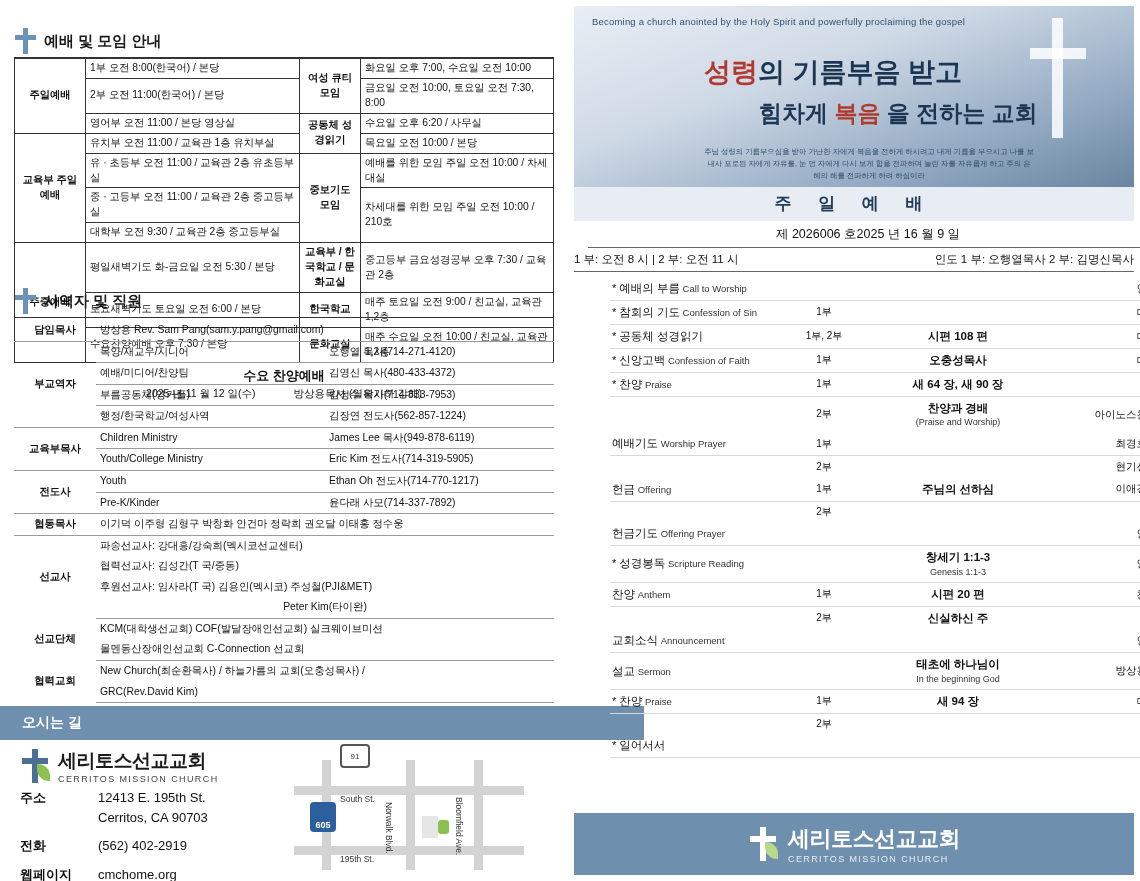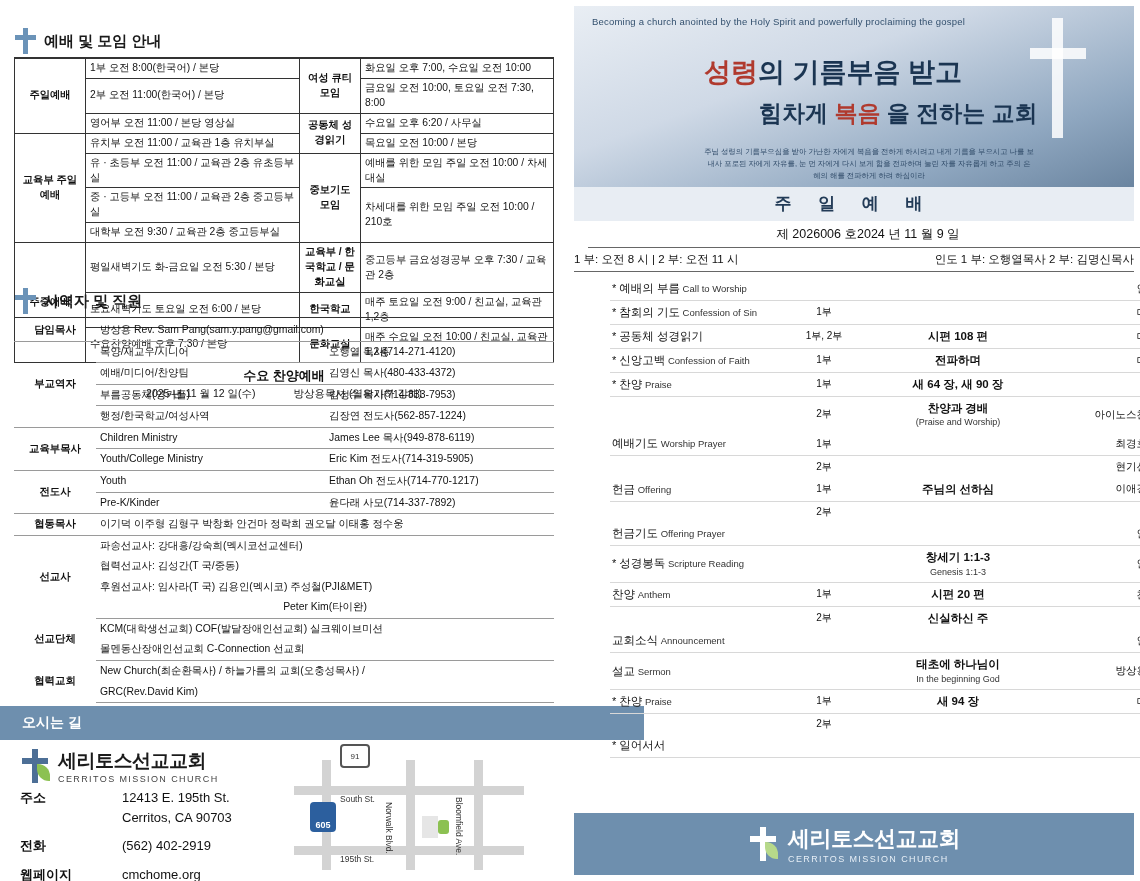--- a/index.html
+++ b/index.html
@@ -56,21 +56,21 @@
   .logo-mark{width:30px;height:34px;position:relative;}
   .logo-mark:before{content:"";position:absolute;left:12px;top:0;width:6px;height:34px;background:#4d6f96;}
   .logo-mark:after{content:"";position:absolute;left:2px;top:9px;width:26px;height:6px;background:#4d6f96;}
   .leaf{position:absolute;left:17px;top:15px;width:13px;height:17px;background:#8cc152;border-radius:0 12px 0 12px;}
   .logo-text-k{font-size:19px;font-weight:bold;letter-spacing:-0.5px;color:#1b1b1b;font-family:Liberation Serif, serif;}
   .logo-text-e{font-size:9px;letter-spacing:1.4px;color:#444;}
 
   .info-rows{position:absolute;left:20px;top:788px;font-size:13px;line-height:1.5;}
   .info-rows .r{display:flex;margin-bottom:9px;}
   .info-rows .lbl{width:78px;font-weight:bold;}
-  .info-rows .val{white-space:pre-line;margin-left:24px;}
+  .info-rows .val{white-space:pre-line;}
 
   
   .map{position:absolute;left:278px;top:742px;width:272px;height:132px;}
   .road{position:absolute;background:#d3d3d3;}
   .road.h{height:9px;}
   .road.v{width:9px;}
   .maplbl{position:absolute;font-size:8.5px;color:#333;}
   .shield{
     position:absolute;width:26px;height:20px;border:2px solid #555;border-radius:4px;
     background:#fff;font-size:8px;display:flex;align-items:center;justify-content:center;color:#333;
@@ -378,21 +378,21 @@
         <span>힘차게 </span><span class="red">복음</span><span> 을 전하는 교회</span>
       </div>
       <div class="small-para">주님 성령의 기름부으심을 받아 가난한 자에게 복음을 전하게 하시려고 내게 기름을 부으시고 나를 보내사 포로된 자에게 자유를, 눈 먼 자에게 다시 보게 함을 전파하며 눌린 자를 자유롭게 하고 주의 은혜의 해를 전파하게 하려 하심이라</div>
       <div class="strip">
         <span>주 일 예 배</span>
       </div>
     </div>
 
     <div class="issue-row">
       <span>제 2026006 호</span>
-      <span>2024 년 11 월 9 일</span>
+      <span>2025 년 16 월 9 일</span>
     </div>
 
     <div class="service-times">
       <span>1 부: 오전 8 시  |  2 부: 오전 11 시</span>
       <span>인도 1 부: 오행열목사  2 부: 김명신목사</span>
     </div>
 
     <div class="order">
       <table>
         <tbody id="order-body">
@@ -413,21 +413,21 @@
               <td class="col-part">1부, 2부</td>
               <td class="col-mid">
                 <div class="mid-ko">시편 108 편</div>
               </td>
               <td class="col-who">다같이</td>
             </tr>
             <tr class="rowline">
               <td class="col-item"><span class="star">*</span><span class="ko">신앙고백</span><span class="en"> Confession of Faith</span></td>
               <td class="col-part">1부</td>
               <td class="col-mid">
-                <div class="mid-ko">전파하며</div>
+                <div class="mid-ko">오충성목사</div>
               </td>
               <td class="col-who">다같이</td>
             </tr>
             <tr class="rowline">
               <td class="col-item"><span class="star">*</span><span class="ko">찬양</span><span class="en"> Praise</span></td>
               <td class="col-part">1부</td>
               <td class="col-mid">
                 <div class="mid-ko">새 64 장, 새 90 장</div>
               </td>
               <td class="col-who"></td>

